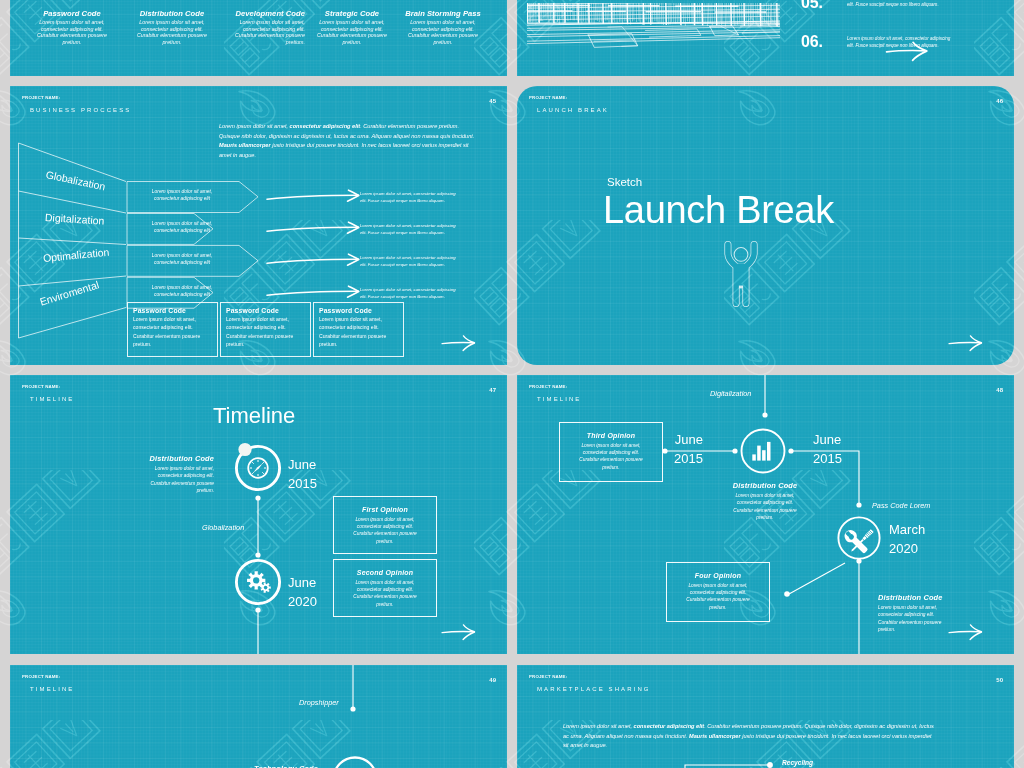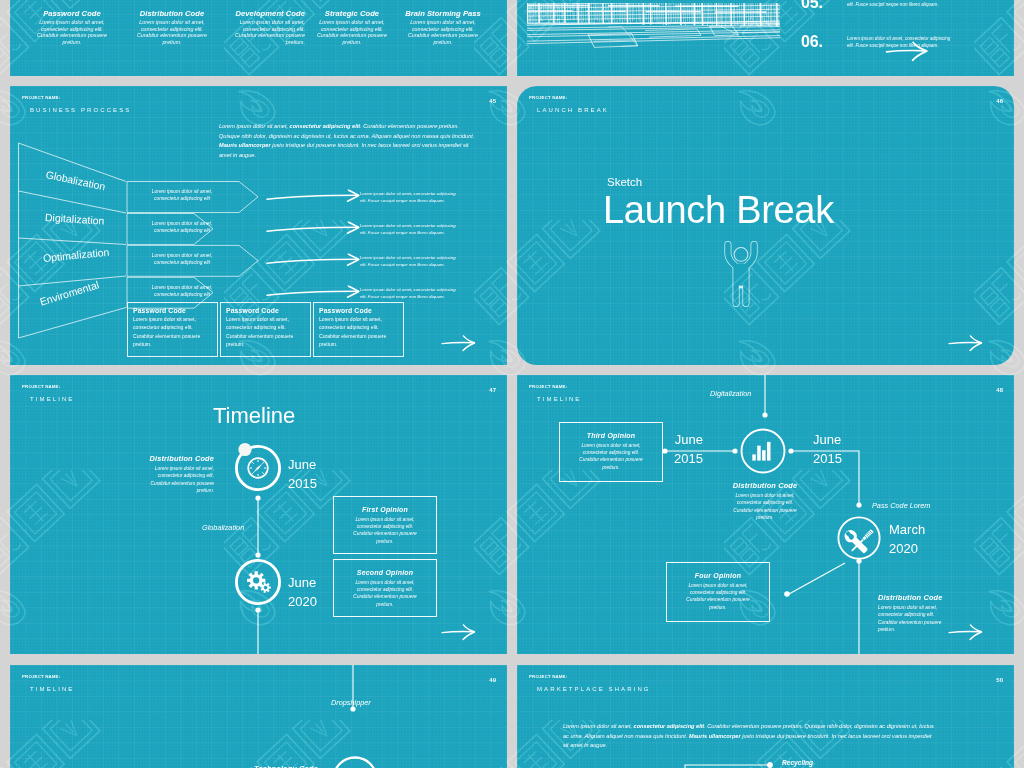--- a/index.html
+++ b/index.html
@@ -666,21 +666,21 @@
   <div class="s49body">
     <div class="proj">PROJECT NAME:</div>
     <div class="stitle">TIMELINE</div>
     <div class="pnum">49</div>
     <svg style="position:absolute;left:0;top:0;width:497px;height:279px;" viewBox="0 0 497 279">
       <g stroke="#fff" fill="none" stroke-width="1.1">
         <line x1="343" y1="-4" x2="343" y2="44"></line>
         <circle cx="343" cy="44" r="2.6" fill="#fff" stroke="none"></circle>
       </g>
     </svg>
-    <div class="tllabel" style="left:289px;top:33px;margin-left:32px;">Dropshipper</div>
+    <div class="tllabel" style="left:289px;top:33px;">Dropshipper</div>
     <svg style="position:absolute;left:322px;top:91px;width:46px;height:46px;" viewBox="0 0 46 46">
       <circle cx="23" cy="23" r="21.5" fill="none" stroke="#fff" stroke-width="2.3"></circle>
       <g fill="#fff">
         <rect x="12" y="14.5" width="22" height="14" rx="1.4"></rect>
         <rect x="14" y="16.5" width="18" height="10" fill="#1ba3bd"></rect>
         <rect x="19.5" y="29.5" width="7" height="2.6"></rect>
         <rect x="15" y="32.6" width="16" height="2.2" rx="1"></rect>
       </g>
     </svg>
     <div class="tlnode" style="left:186px;top:99px;width:122px;text-align:right;">

